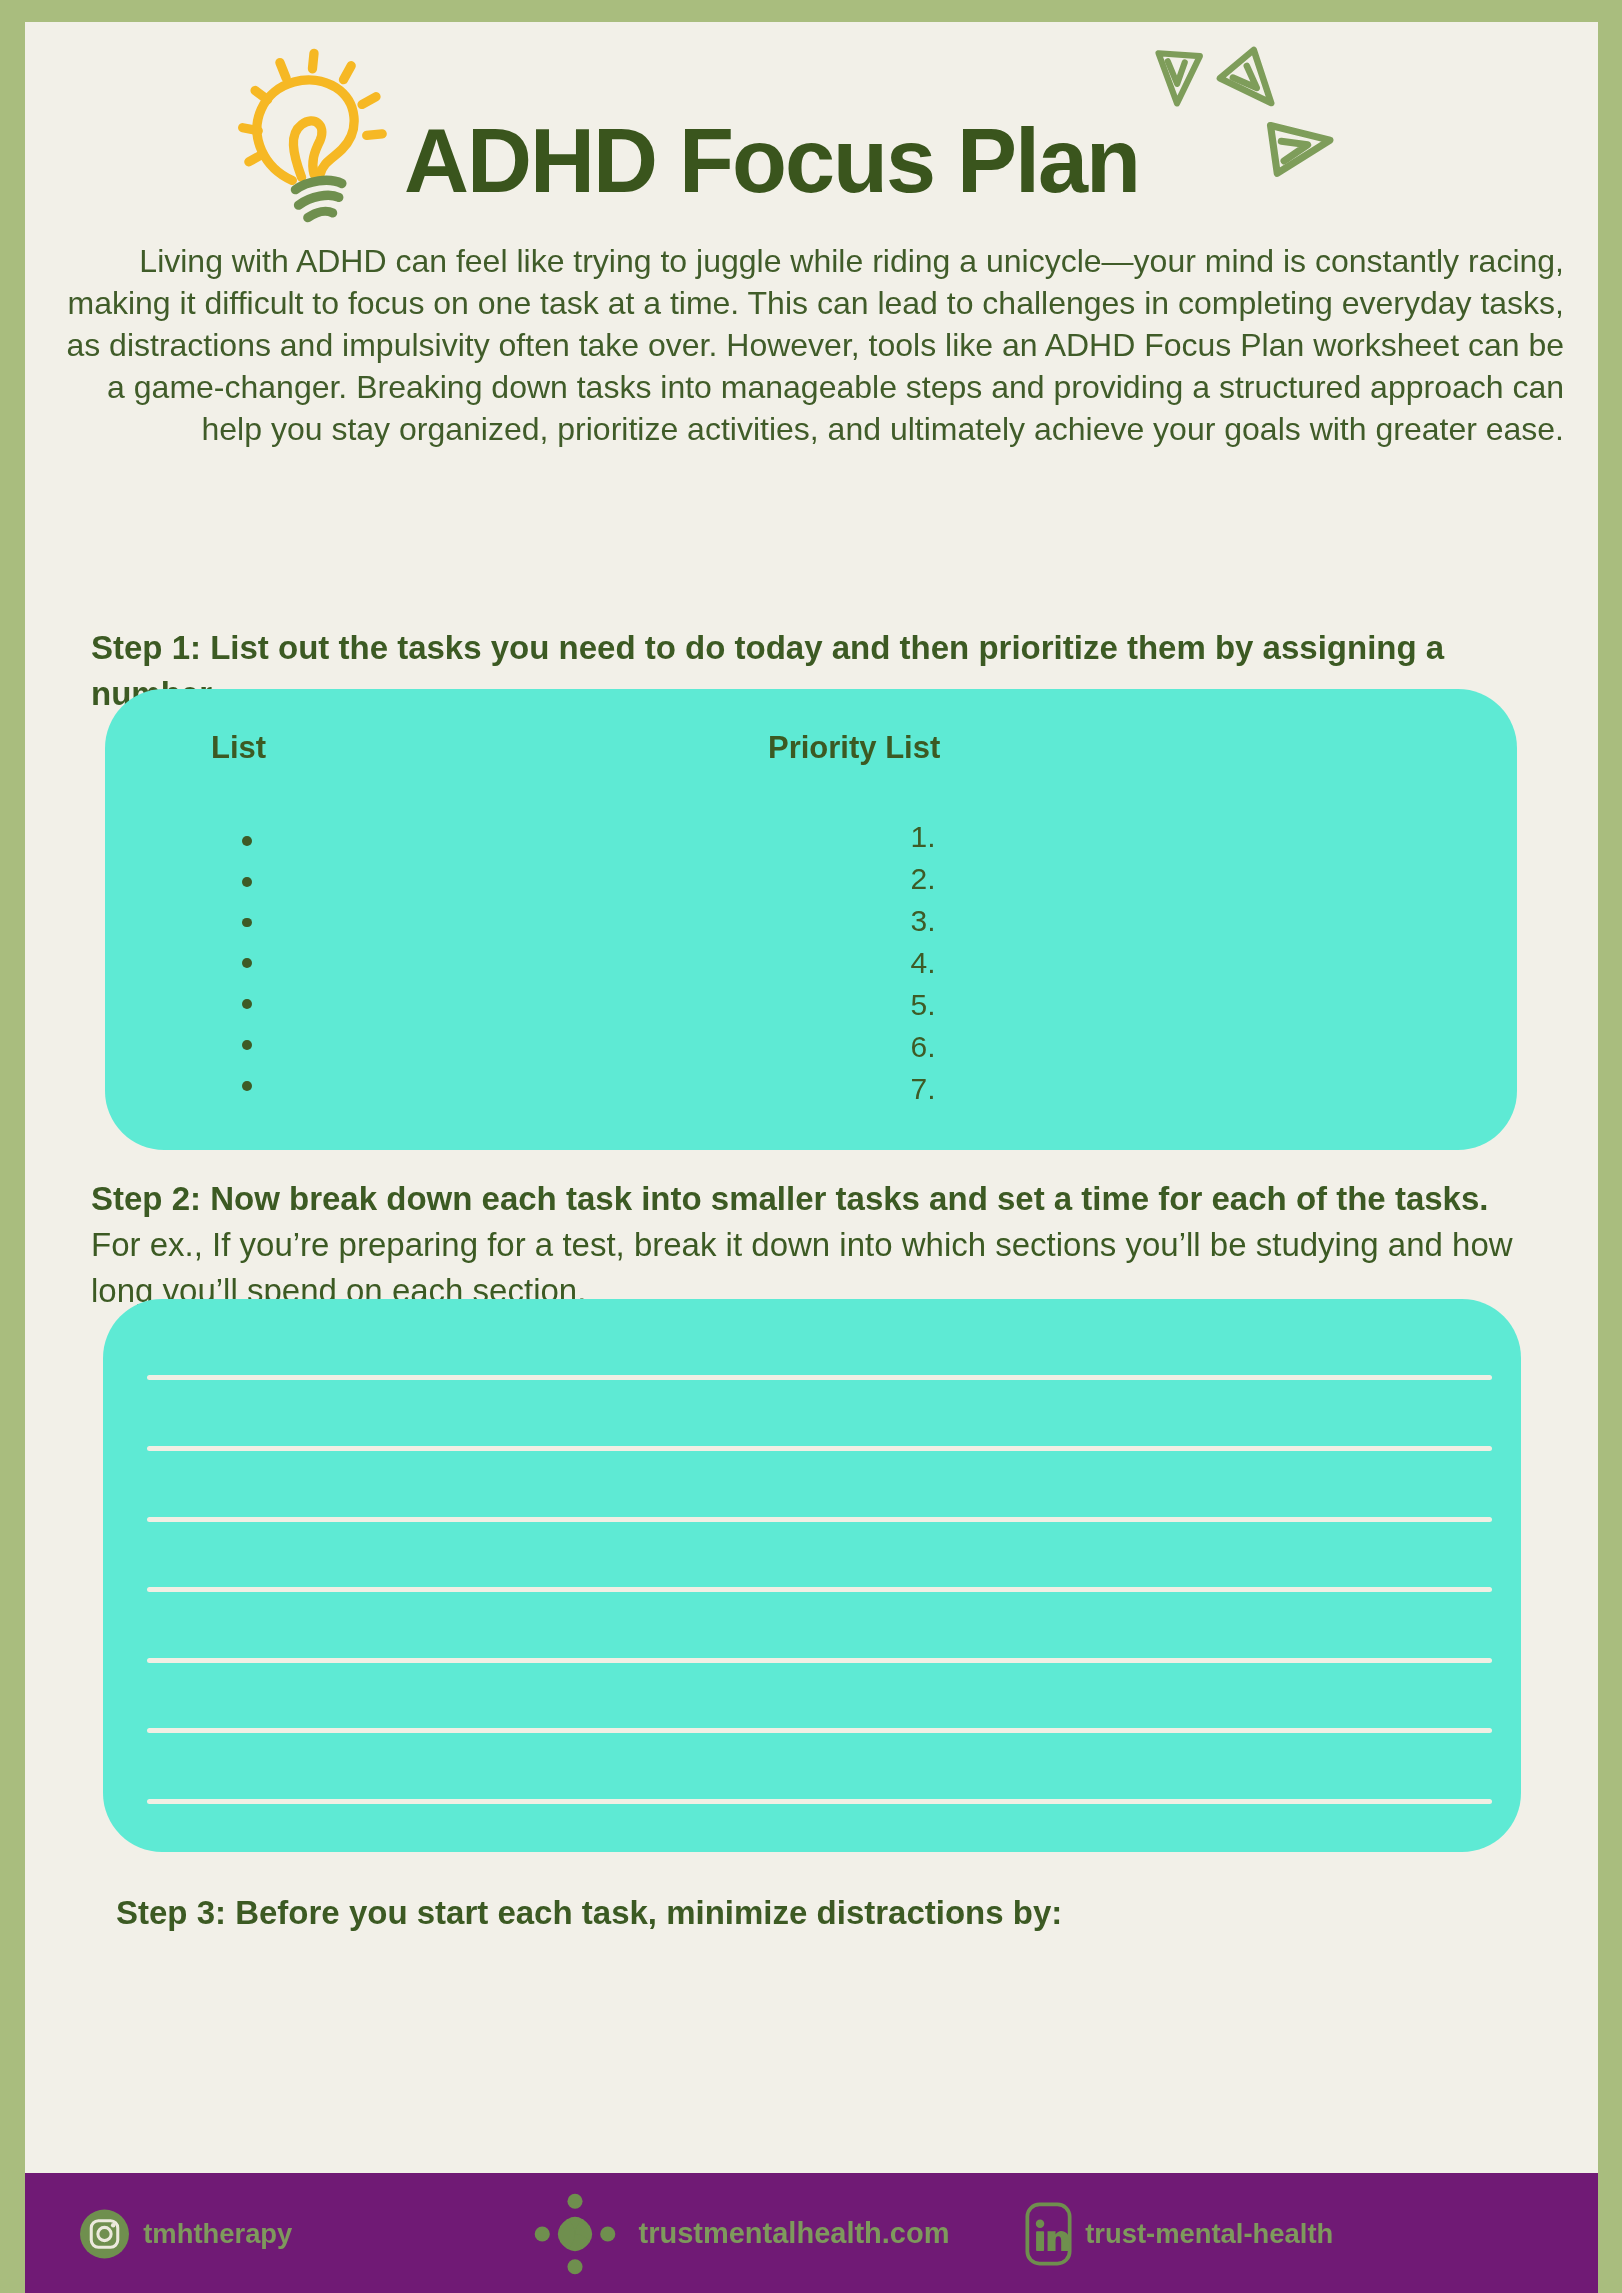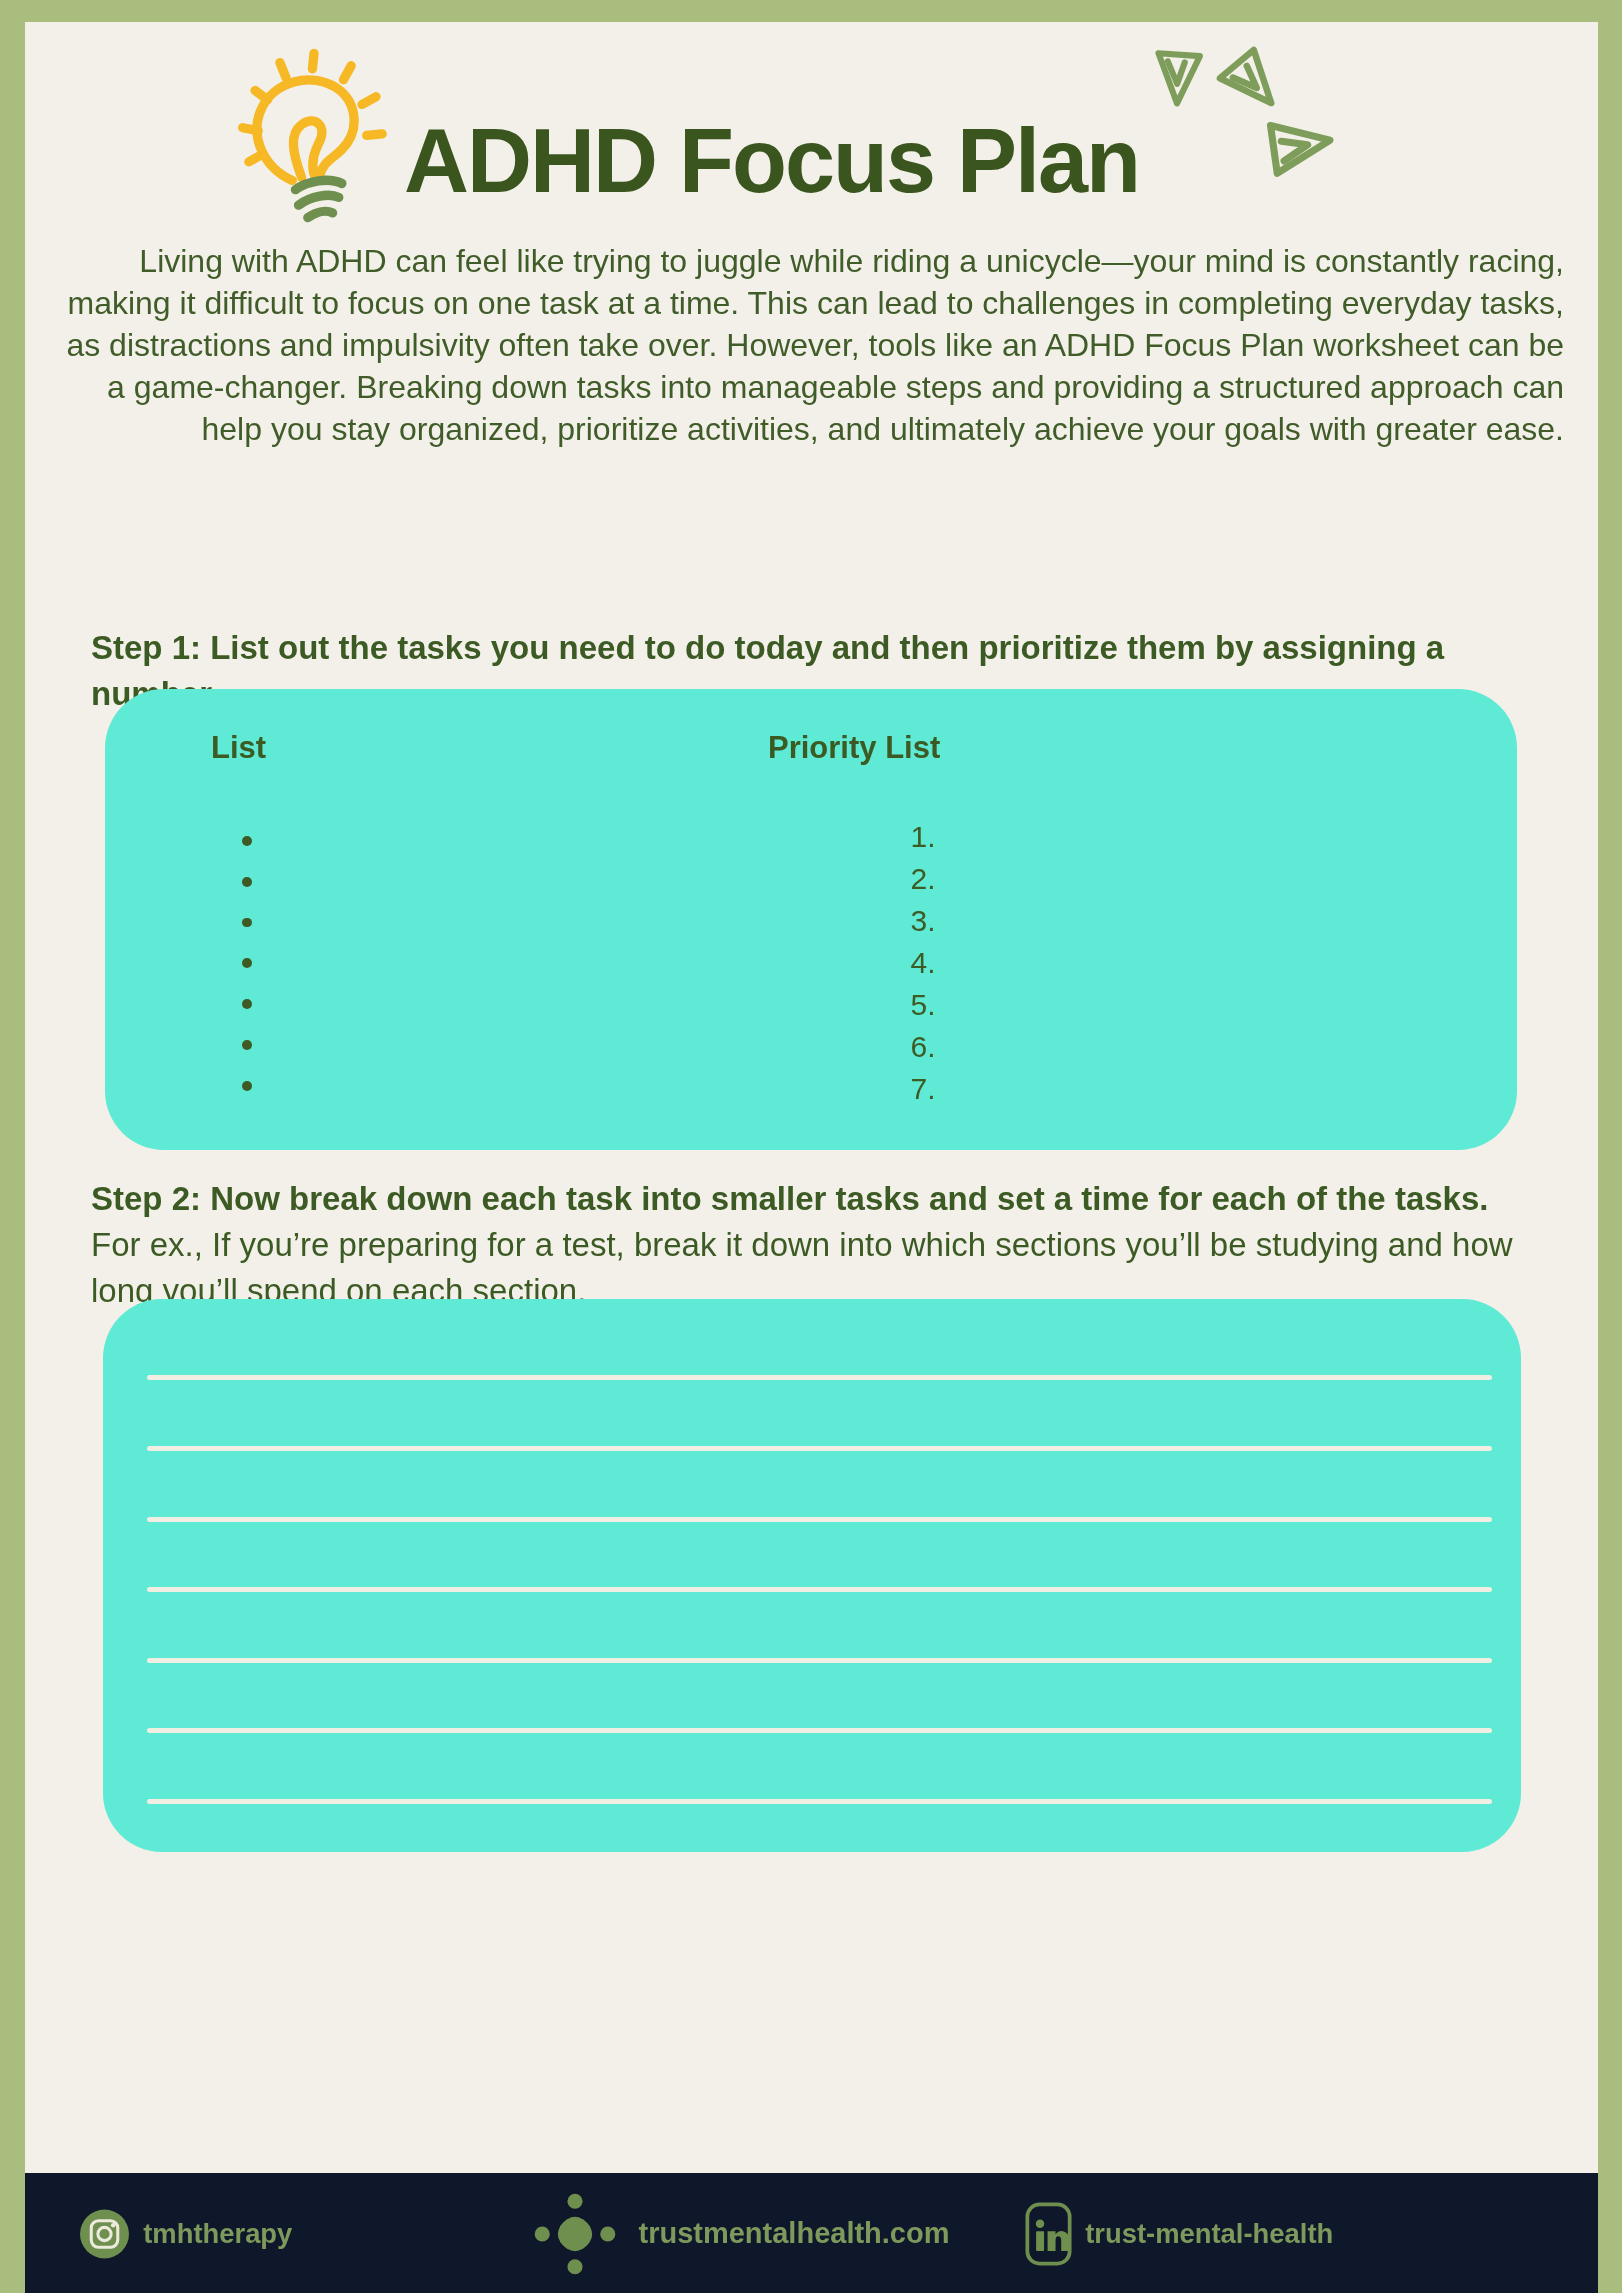--- a/index.html
+++ b/index.html
@@ -64,21 +64,21 @@
     position:relative; padding-left:39px;
     font-size:32px; line-height:41px; color:#405c29;
   }
   .step3-list li::before {
     content:""; position:absolute; left:2px; top:15.7px;
     width:9.8px; height:9.8px; border-radius:50%; background:#405c29;
   }
   
   .footer {
     position:absolute; left:24.5px; bottom:0; width:1573px; height:121px;
-    background:#0f172a;
+    background:#701a75;
     margin-top:44px;
   }
   .f-item {
     position:absolute; top:50%; transform:translateY(-50%);
     display:flex; align-items:center; gap:13.7px;
     color:#7e995c; font-weight:700; white-space:nowrap;
   }
   .f-insta    { left:54px;   font-size:27.4px; }
   .f-site     { left:508px;  font-size:29px;gap:22px; }
   .f-linkedin { left:1000px; font-size:27.4px; }
@@ -162,20 +162,21 @@
   <div class="box box2">
     <div class="wline" style="top:76px"></div>
     <div class="wline" style="top:147px"></div>
     <div class="wline" style="top:218px"></div>
     <div class="wline" style="top:288px"></div>
     <div class="wline" style="top:359px"></div>
     <div class="wline" style="top:429px"></div>
     <div class="wline" style="top:500px"></div>
   </div>
 
+  <h2 class="step-heading step3">Step 3: Before you start each task, minimize distractions by:</h2>
 
   <div class="footer">
     <div class="f-item f-insta">
       <svg width="51" height="51" viewBox="0 0 50 50">
         <circle cx="25" cy="25" r="24" fill="#6f8f4e"></circle>
         <rect x="12" y="12" width="26" height="26" rx="7" fill="none" stroke="#eceadd" stroke-width="3"></rect>
         <circle cx="25" cy="25" r="6.5" fill="none" stroke="#eceadd" stroke-width="3"></circle>
         <circle cx="33.5" cy="16.5" r="2.2" fill="#eceadd"></circle>
       </svg>
       <span>tmhtherapy</span>

